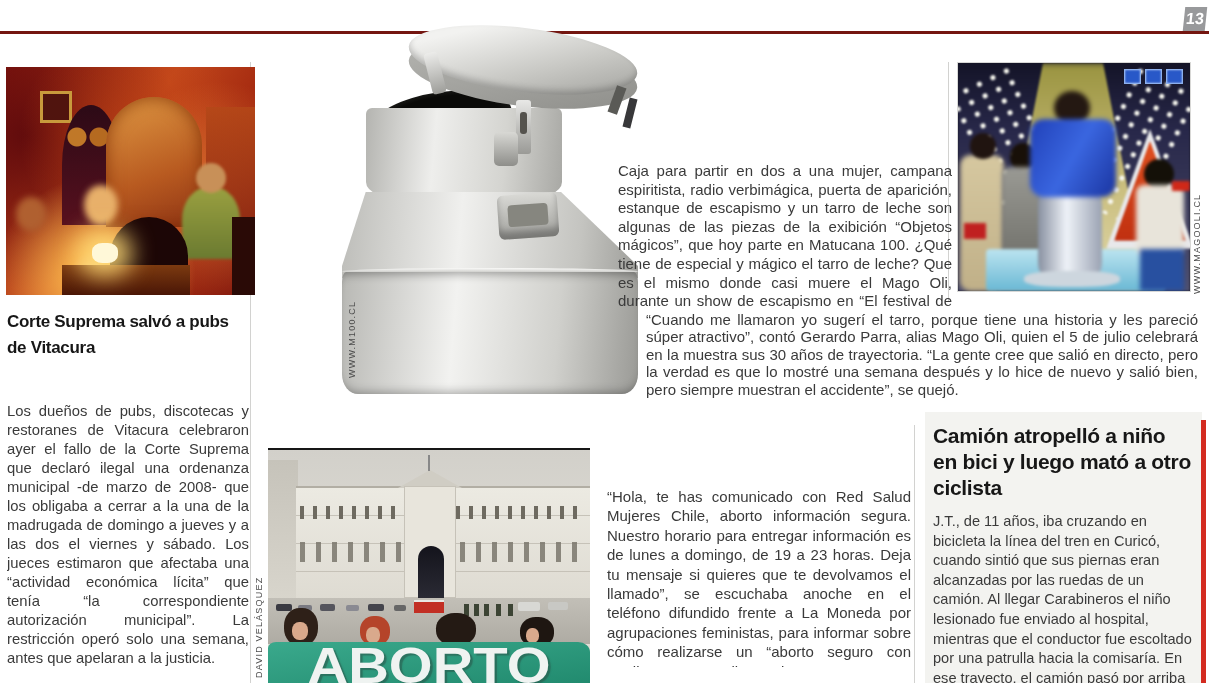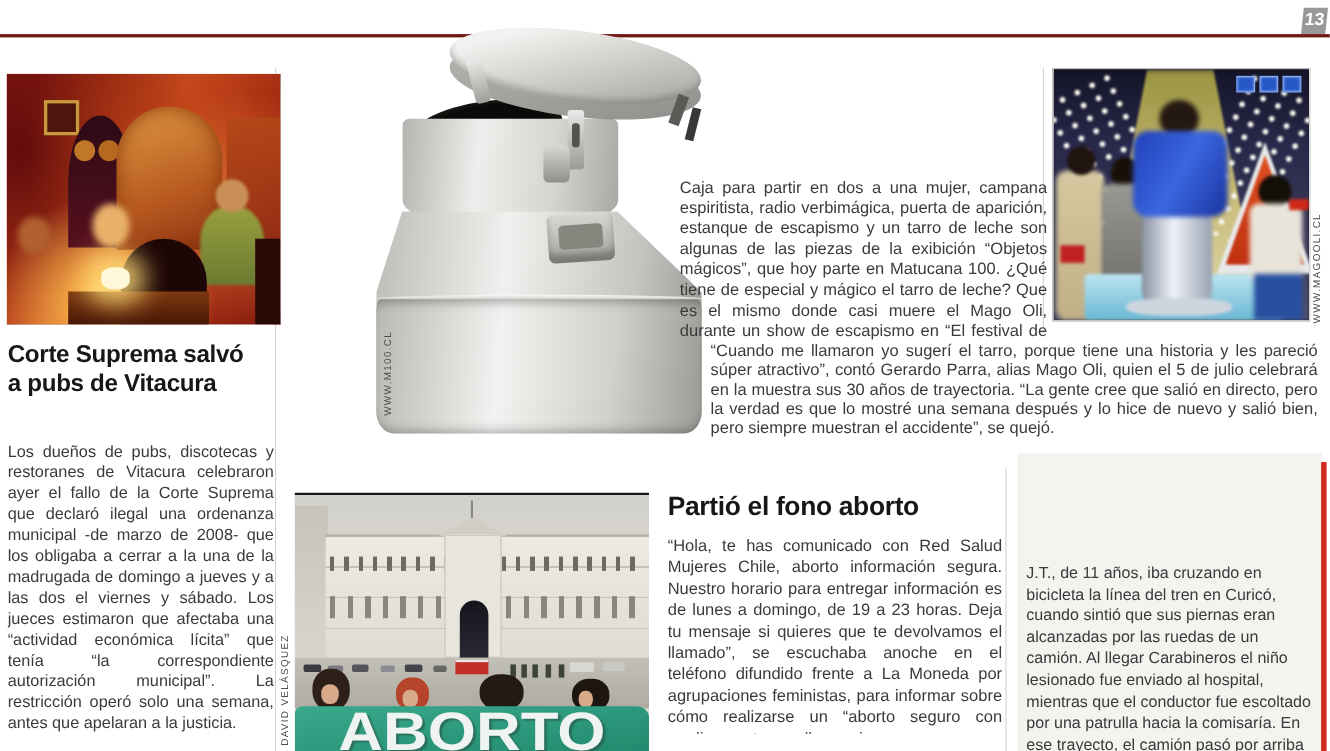--- a/index.html
+++ b/index.html
@@ -12,21 +12,21 @@
   .mast-date{font-weight:normal;font-size:15.5px;color:#3a3a3a;}
   .mast-section{position:absolute;left:1078px;top:4px;font-size:27px;font-weight:bold;color:#141414;letter-spacing:4px;}
   .mast-pagebox{position:absolute;left:1184px;top:7px;width:22px;height:24px;background:#98999b;color:#fff;
     font-size:16px;font-weight:bold;text-align:center;line-height:24px;transform:skewX(-6deg);}
   .mast-rule{position:absolute;left:0;top:31px;width:1209px;height:3px;background:#741610;}
   
   .vrule{position:absolute;width:1px;background:#d2d2d0;}
   
   .headline{position:absolute;font-weight:bold;color:#171717;letter-spacing:-.3px;}
   .bodytext{position:absolute;text-align:justify;color:#3a3a3a;overflow:hidden;}
-  .h-pubs{left:7px;top:309px;width:230px;font-size:22px;line-height:26px;}
+  .h-pubs{left:7px;top:309px;width:230px;font-size:17px;line-height:26px;}
   .b-pubs{left:7px;top:402px;width:242px;height:272px;font-size:14.8px;line-height:19px;}
   .h-tarro{left:620px;top:66px;width:300px;font-size:25px;line-height:29px;}
   .b-tarro1{left:618px;top:162px;width:334px;height:150px;font-size:15px;line-height:18.6px;}
   .b-tarro2{left:646px;top:311px;width:552px;height:88px;font-size:15px;line-height:17.4px;}
   .h-fono{left:607px;top:447px;width:310px;font-size:24px;line-height:27px;}
   .b-fono{left:607px;top:487px;width:304px;height:180px;font-size:15px;line-height:19.4px;}
   .h-camion{left:933px;top:423px;width:258px;font-size:21px;line-height:26px;}
   .b-camion{left:933px;top:512px;width:262px;height:171px;font-size:14.6px;line-height:19.6px;text-align:left;}
   .camion-panel{position:absolute;left:925px;top:412px;width:277px;height:271px;background:#f3f3f0;}
   .camion-redline{position:absolute;left:1201px;top:420px;width:5px;height:263px;background:#d32b20;}
@@ -282,20 +282,20 @@
     <div class="ab-face" style="left:98px;top:177px;width:14px;height:16px;"></div>
     <div class="ab-hair" style="left:168px;top:163px;width:40px;height:33px;background:#241a14;"></div>
     <div class="ab-hair" style="left:252px;top:167px;width:34px;height:30px;background:#1e1611;"></div>
     <div class="ab-face" style="left:258px;top:178px;width:13px;height:15px;"></div>
     <div class="ab-banner">
       <div class="ab-banner-text">ABORTO</div>
     </div>
   </div>
   <div class="vcredit" style="left:254px;top:580px;height:98px;">DAVID VELÁSQUEZ</div>
 
-  <div class="headline h-fono">Partió el fono aborto</div>
   <div class="bodytext b-fono">“Hola, te has comunicado con Red Salud Mujeres Chile, aborto información segura. Nuestro horario para entregar información es de lunes a domingo, de 19 a 23 horas. Deja tu mensaje si quieres que te devolvamos el llamado”, se escuchaba anoche en el teléfono difundido frente a La Moneda por agrupaciones feministas, para informar sobre cómo realizarse un “aborto seguro con medicamentos, ellas mismas y en sus casas”.</div>
 
   <div class="camion-panel"></div>
   <div class="camion-redline"></div>
+  <div class="headline h-camion">Camión atropelló a niño en bici y luego mató a otro ciclista</div>
   <div class="bodytext b-camion">J.T., de 11 años, iba cruzando en bicicleta la línea del tren en Curicó, cuando sintió que sus piernas eran alcanzadas por las ruedas de un camión. Al llegar Carabineros el niño lesionado fue enviado al hospital, mientras que el conductor fue escoltado por una patrulla hacia la comisaría. En ese trayecto, el camión pasó por arriba de otro ciclista, un hombre de</div>
 
 </div>
 
 </body></html>

